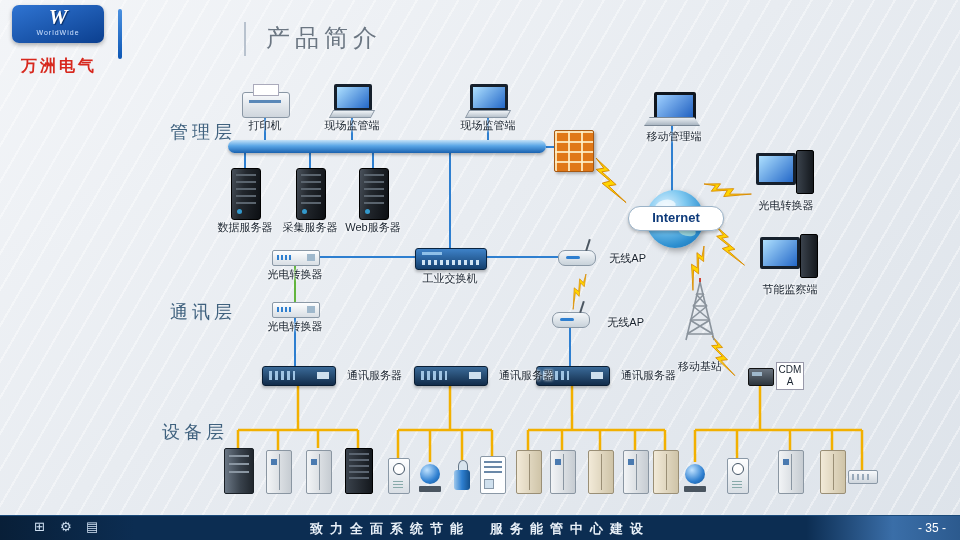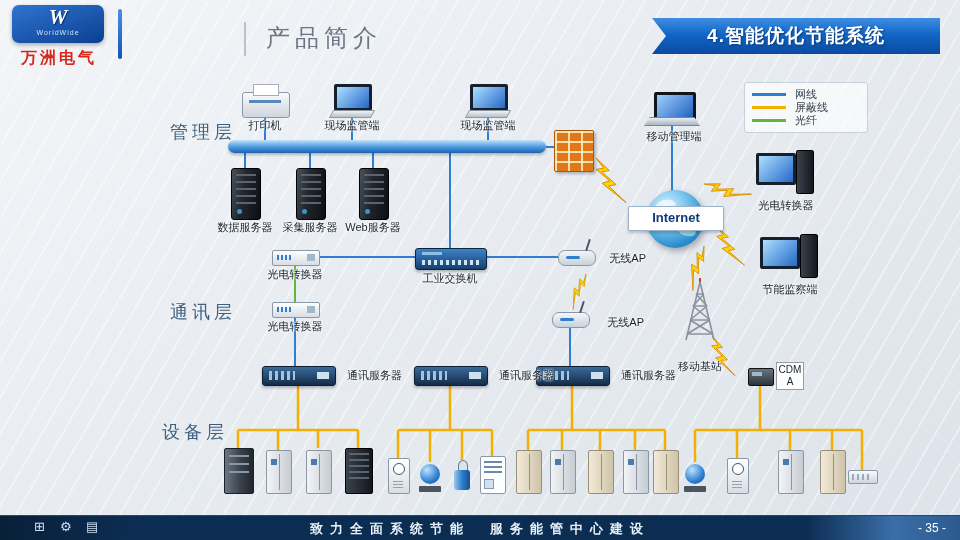--- a/index.html
+++ b/index.html
@@ -14,21 +14,21 @@
   .nlabel{position:absolute;z-index:4;font-size:11px;line-height:1.15;color:#18222e;
     text-align:center;text-shadow:0 0 3px #fff,0 0 3px #fff;}
   .side{text-align:right;}
   
   .logo-block{left:12px;top:5px;width:92px;height:38px;border-radius:7px;z-index:6;
     background:linear-gradient(160deg,#2f74d2,#0b3f8f);box-shadow:0 2px 4px rgba(0,0,0,.3);
     text-align:center;color:#fff;}
   .logo-emblem{font-family:"Liberation Serif",serif;font-weight:bold;font-style:italic;
     font-size:21px;line-height:24px;display:block;text-shadow:1px 1px 1px #062a60;}
   .logo-subtext{font-size:7px;line-height:8px;display:block;color:#cfe2ff;letter-spacing:1px;}
-  .logo-brand{left:14px;top:48px;width:90px;z-index:6;font-size:16px;font-weight:bold;
+  .logo-brand{left:14px;top:56px;width:90px;z-index:6;font-size:16px;font-weight:bold;
     color:#d7281e;letter-spacing:3px;text-align:center;}
   .head-vbar{left:118px;top:9px;width:4px;height:50px;background:linear-gradient(#4a90e0,#0d57b5);
     border-radius:2px;z-index:6;}
   .chapter{left:138px;top:16px;font-size:30px;font-weight:bold;color:#e02a1a;
     letter-spacing:3px;z-index:6;}
   .head-div{left:244px;top:22px;width:2px;height:34px;background:#b8c2ce;z-index:6;}
   .subtitle{left:266px;top:22px;font-size:24px;color:#6b7682;letter-spacing:5px;z-index:6;}
   .ribbon{left:652px;top:18px;width:288px;height:36px;z-index:6;
     background:linear-gradient(#3f8ee2 0%,#1266c8 45%,#0a4aa0 100%);
     clip-path:polygon(0 0,100% 0,100% 100%,0 100%,14px 50%);
@@ -97,21 +97,21 @@
   .cdma-label{background:#fff;border:1px solid #99a;font-size:10px;line-height:1.2;
     width:24px;padding:1px;word-break:break-all;text-shadow:none;}
   .globe{left:646px;top:190px;width:58px;height:58px;border-radius:50%;z-index:3;
     background:radial-gradient(circle at 35% 30%,#dff2ff 0%,#7ec8f0 35%,#2d8fd0 70%,#1565a8 100%);
     box-shadow:2px 3px 6px rgba(0,0,0,.3);}
   .globe::before{content:"";position:absolute;left:8px;top:10px;width:22px;height:14px;border-radius:50%;
     background:rgba(255,255,255,.65);transform:rotate(-18deg);}
   .globe::after{content:"";position:absolute;right:8px;bottom:12px;width:18px;height:10px;border-radius:50%;
     background:rgba(215,245,215,.55);transform:rotate(14deg);}
   .cloud{left:628px;top:206px;width:94px;height:23px;background:#fff;border:1px solid #9bb3c8;
-    border-radius:1px;z-index:4;box-shadow:0 2px 3px rgba(0,0,0,.2);
+    border-radius:12px;z-index:4;box-shadow:0 2px 3px rgba(0,0,0,.2);
     font-size:13px;font-weight:bold;color:#0d3a7a;text-align:center;line-height:22px;}
   .cab-dark{width:28px;height:44px;border:1px solid #1a2026;border-radius:2px;
     background:linear-gradient(90deg,#6a7684 0%,#39424c 55%,#20262d 100%);}
   .cab-dark::before{left:4px;right:4px;top:6px;height:24px;
     background:repeating-linear-gradient(#8a96a2 0 2px,transparent 2px 8px);}
   .cab-gray{width:24px;height:42px;border:1px solid #8a96a2;border-radius:2px;
     background:linear-gradient(90deg,#f2f4f6,#c6ccd2);}
   .cab-gray::before{left:50%;top:3px;bottom:3px;width:1px;background:#8a96a2;}
   .cab-gray::after{left:4px;top:8px;width:6px;height:6px;background:#4a7ab0;}
   .cab-tan{width:24px;height:42px;border:1px solid #9a8f76;border-radius:2px;
@@ -166,23 +166,20 @@
 <div class="slide">
 
   <div class="abs logo-block">
     <span class="logo-emblem">W</span>
     <span class="logo-subtext">WorldWide</span>
   </div>
   <div class="abs logo-brand">万洲电气</div>
   <div class="abs head-vbar"></div>
   <div class="abs head-div"></div>
   <div class="abs subtitle">产品简介</div>
-  <div class="abs ribbon">
-    <span>4.智能优化节能系统</span>
-  </div>
 
   <svg class="abs" width="960" height="540" viewBox="0 0 960 540" style="left:0;top:0;z-index:1">
     <defs>
       <g id="bolt">
         <polygon points="0,0 16,9 9,12 26,21 19,24 40,36 12,23 19,19 3,11 10,8" fill="#ffd400" stroke="#d88a00" stroke-width="0.9"></polygon>
       </g>
     </defs>
     <g stroke="#2e7fd0" stroke-width="2" fill="none">
       <path d="M265,114 V141 M352,118 V141 M488,118 V141 M245,153 V168 M310,153 V168 M373,153 V168 M450,153 V248 M318,257 H415 M485,257 H558 M570,326 V366 M672,126 V196 M295,316 V366 M546,147 H556"></path>
     </g>
@@ -215,34 +212,20 @@
   <div class="nlabel" style="left:316px;top:119px;width:72px">现场监管端</div>
 
   <div class="ic monitor-ic" style="left:466px;top:84px"></div>
   <div class="nlabel" style="left:452px;top:119px;width:72px">现场监管端</div>
 
   <div class="ic firewall-ic" style="left:554px;top:130px"></div>
 
   <div class="ic laptop-ic" style="left:644px;top:92px"></div>
   <div class="nlabel" style="left:638px;top:130px;width:72px">移动管理端</div>
 
-  <div class="abs legend">
-    <div class="lrow">
-        <span class="lline l-net"></span>
-        <span class="ltext">网线</span>
-      </div>
-    <div class="lrow">
-        <span class="lline l-shield"></span>
-        <span class="ltext">屏蔽线</span>
-      </div>
-    <div class="lrow">
-        <span class="lline l-fiber"></span>
-        <span class="ltext">光纤</span>
-      </div>
-  </div>
 
   <div class="ic tower-ic" style="left:231px;top:168px"></div>
   <div class="nlabel" style="left:212px;top:221px;width:66px">数据服务器</div>
   <div class="ic tower-ic" style="left:296px;top:168px"></div>
   <div class="nlabel" style="left:277px;top:221px;width:66px">采集服务器</div>
   <div class="ic tower-ic" style="left:359px;top:168px"></div>
   <div class="nlabel" style="left:340px;top:221px;width:66px">Web服务器</div>
 
   <div class="abs globe"></div>
   <div class="abs cloud">Internet</div>

